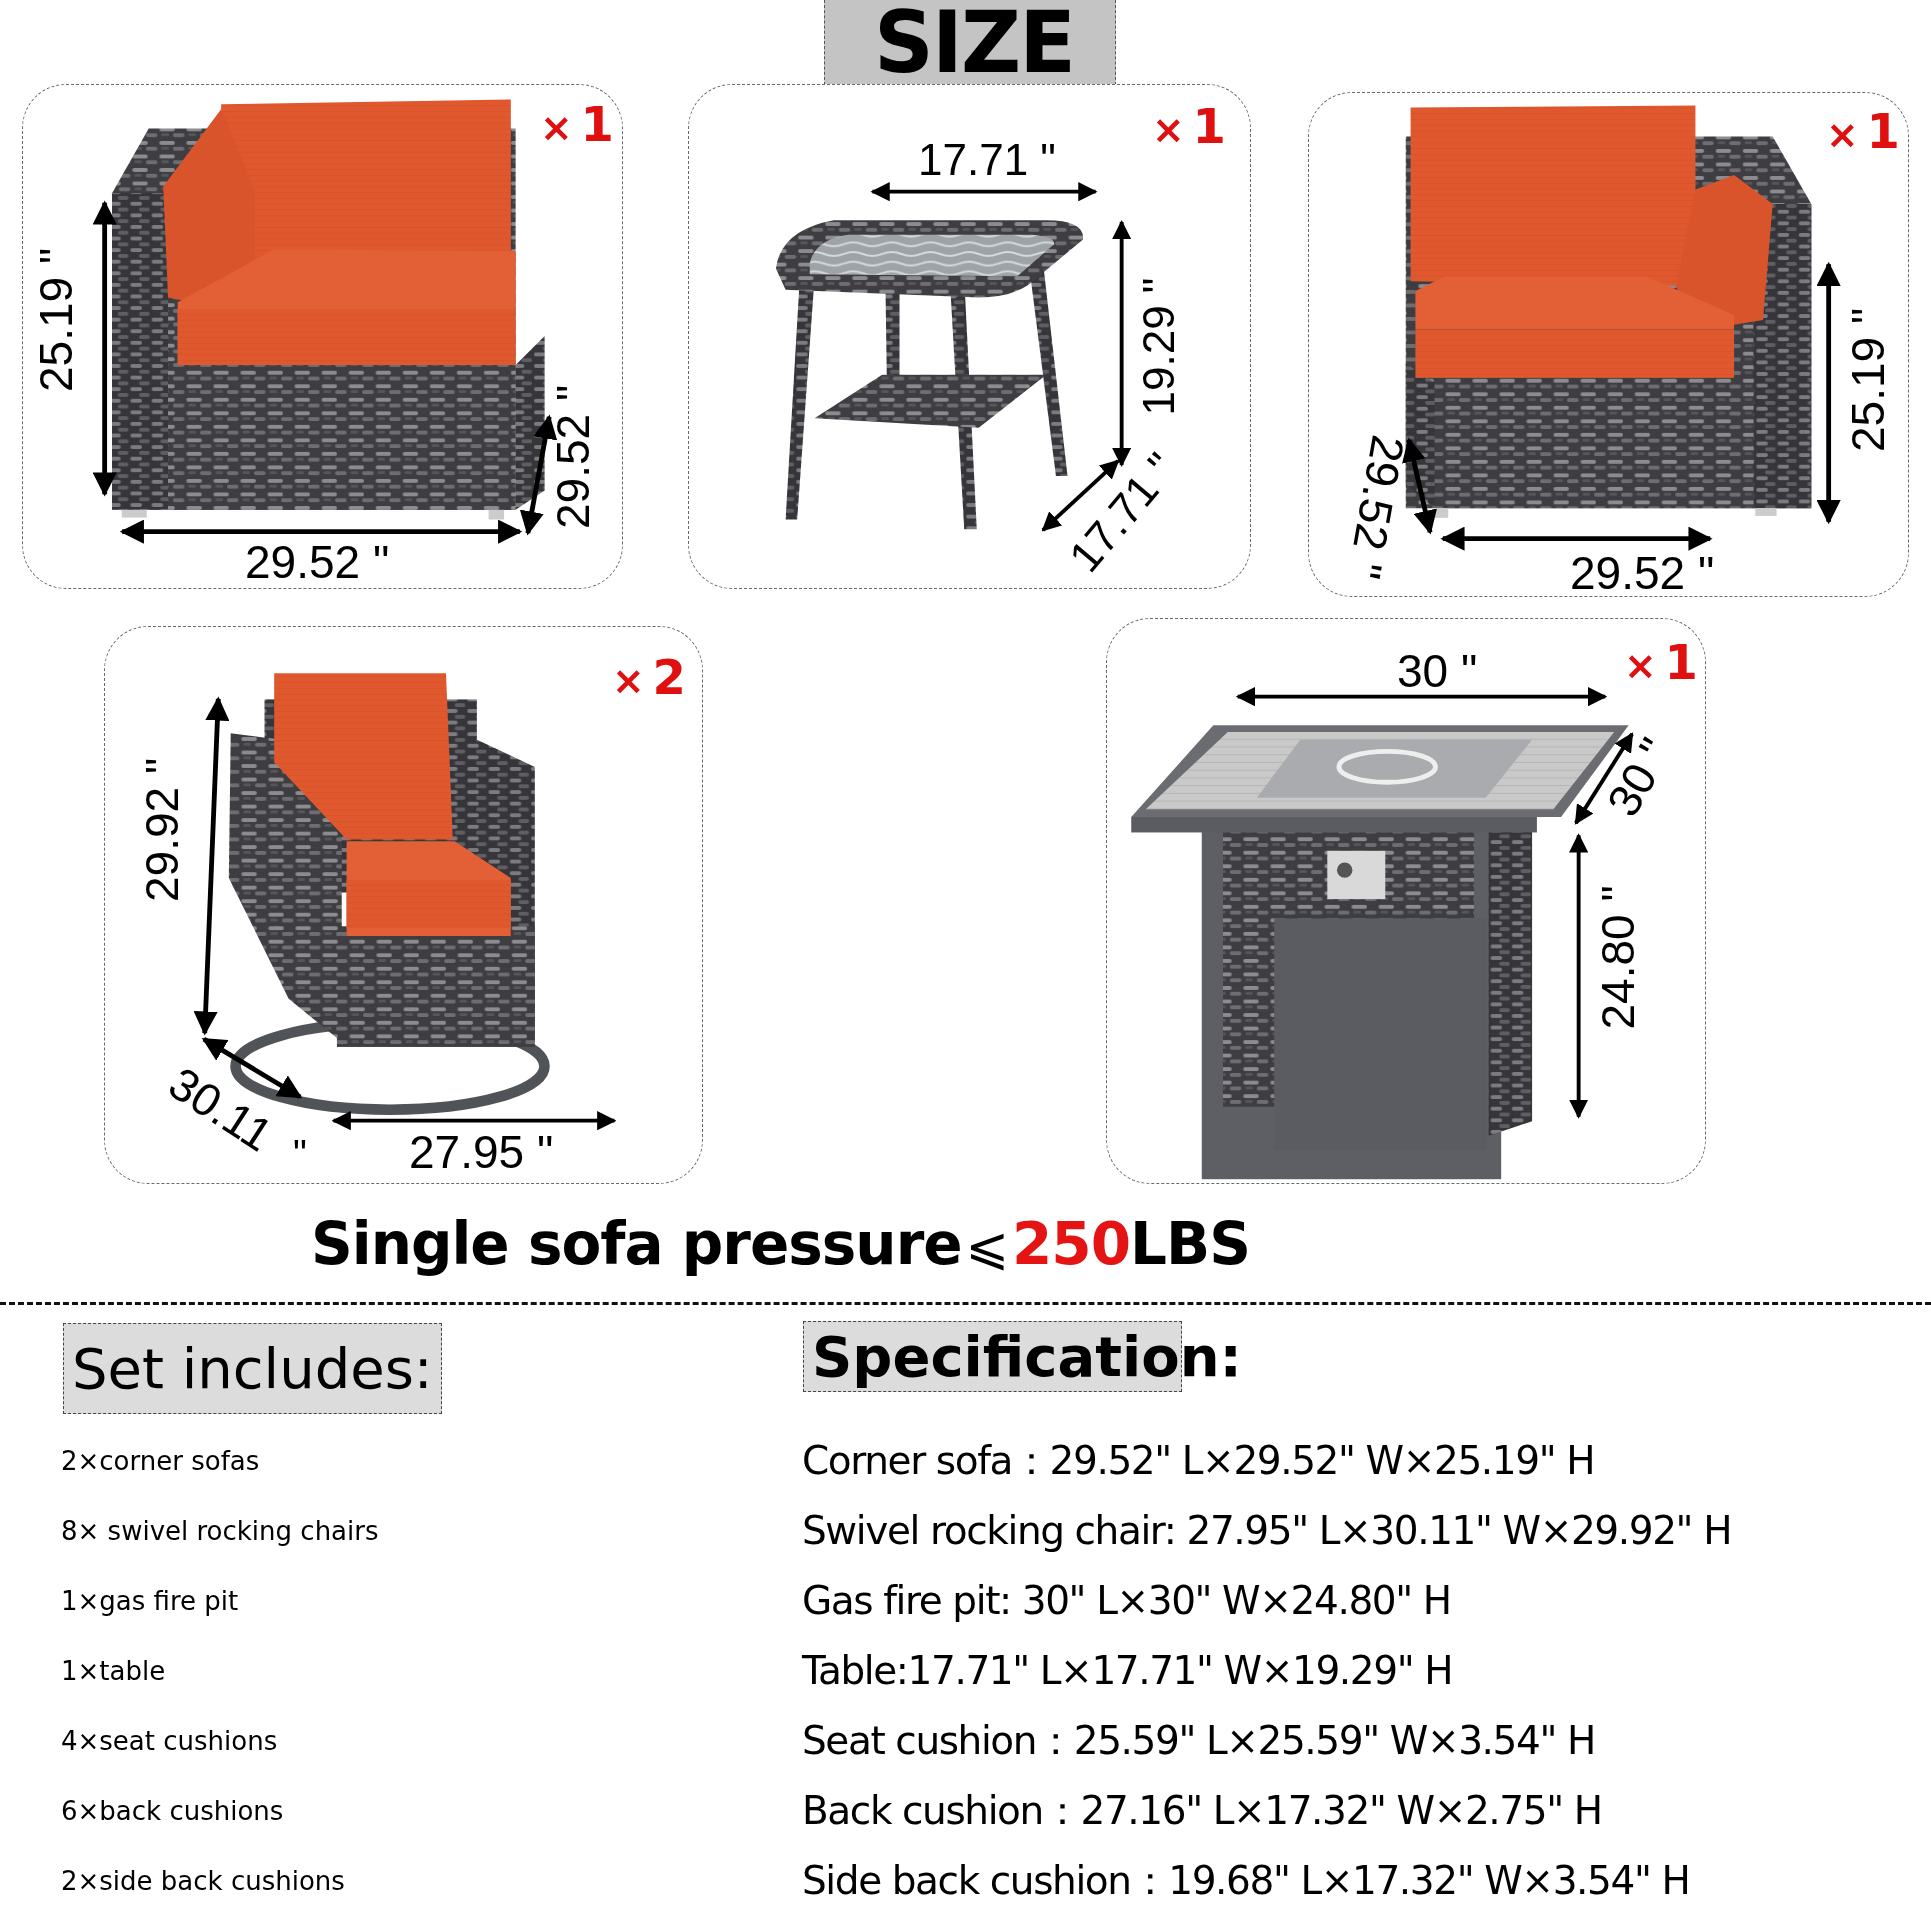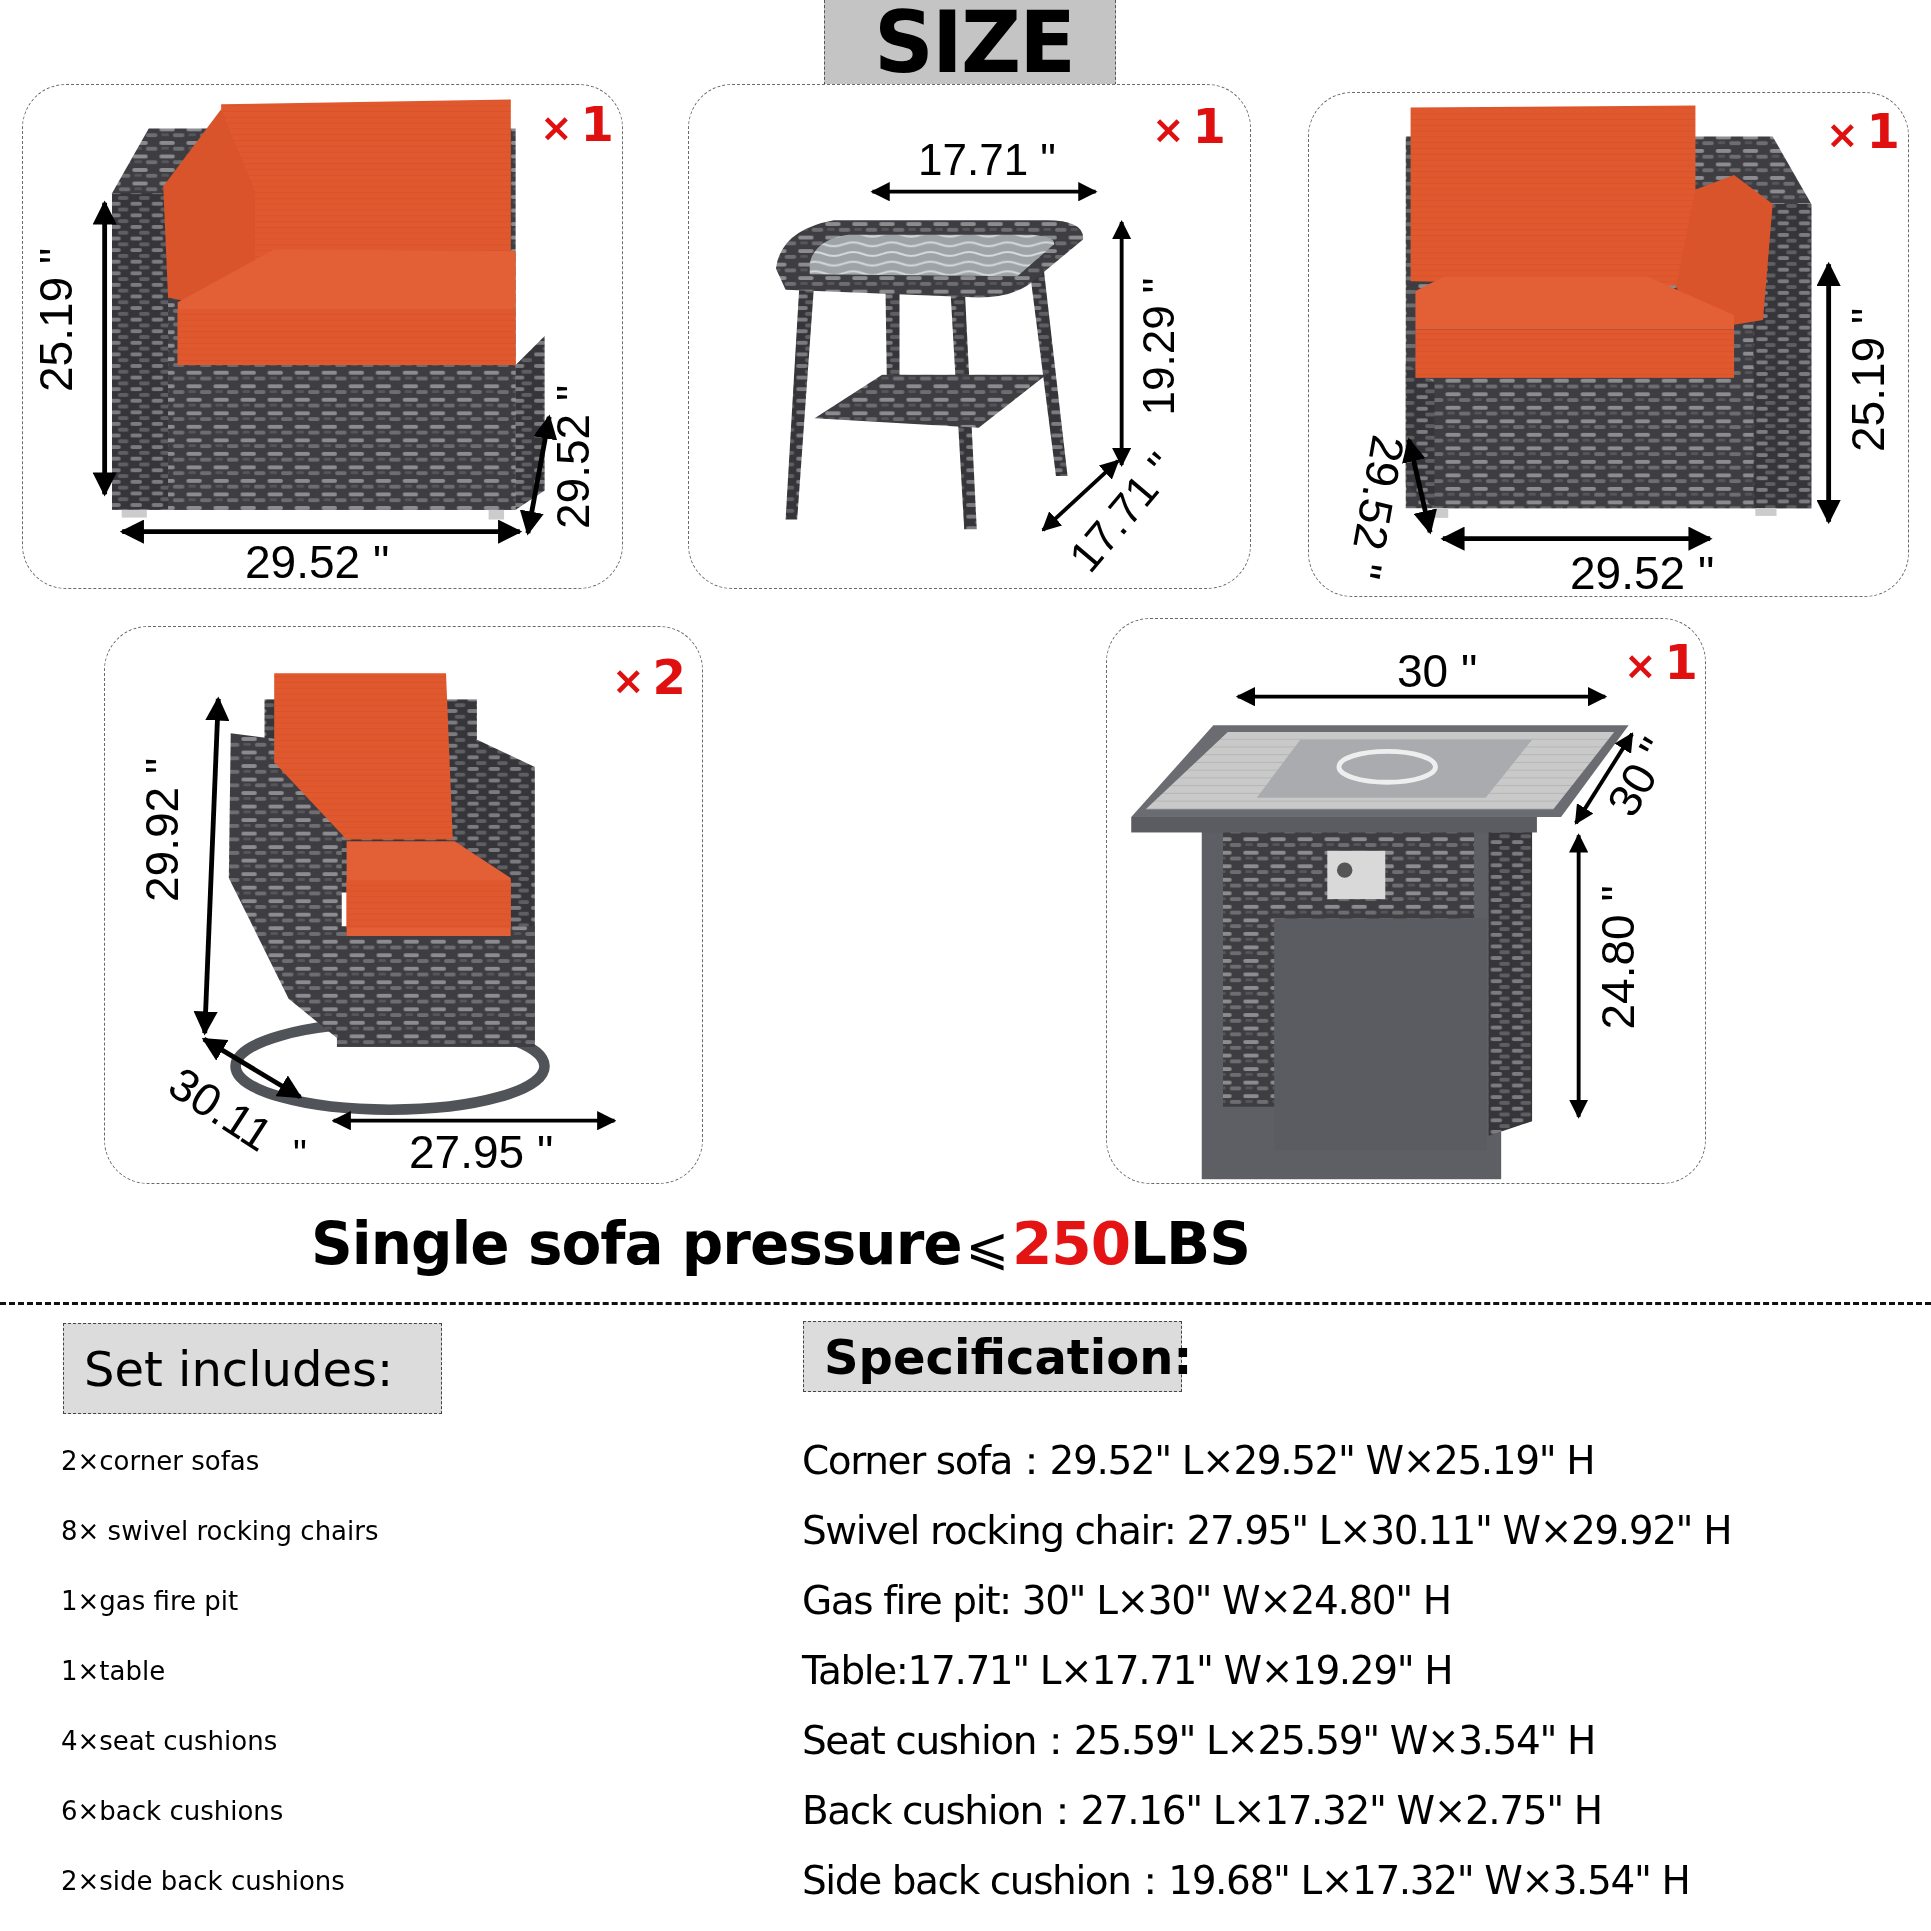--- a/index.html
+++ b/index.html
@@ -30,21 +30,21 @@
     position: absolute; left: 0; top: 1210px; width: 1561px; text-align: center;
     font-family: "DejaVu Sans", sans-serif; font-weight: bold; font-size: 58px; letter-spacing: -1px;
   }
   .pressure .leq { font-weight: normal; font-size: 52px; margin: 0 3.9px; }
   .pressure .red { color: #e51414; }
 
   .sep { position: absolute; left: 0; top: 1302px; width: 1931px; height: 0; border-top: 3.9px dashed #111; }
 
   .section-head {
     position: absolute; background: #dcdcdc; border: 1.9px dashed #444;
-    font-family: "DejaVu Sans", sans-serif; font-size: 48px; line-height: 1; display: flex; align-items: center; padding-left: 20px;
+    font-family: "DejaVu Sans", sans-serif; font-size: 56px; line-height: 1; display: flex; align-items: center; padding-left: 8px;
   }
   .list { position: absolute; font-family: "DejaVu Sans", sans-serif; font-size: 26px; line-height: 70px; white-space: nowrap; }
   .list.spec { font-family: "DejaVu Sans", sans-serif; font-size: 39px; letter-spacing: -1.4px; }
 </style>
 </head>
 <body>
 
 <svg width="0" height="0" style="position:absolute">
   <defs>
     <pattern id="wicker" width="28" height="14" patternUnits="userSpaceOnUse">

